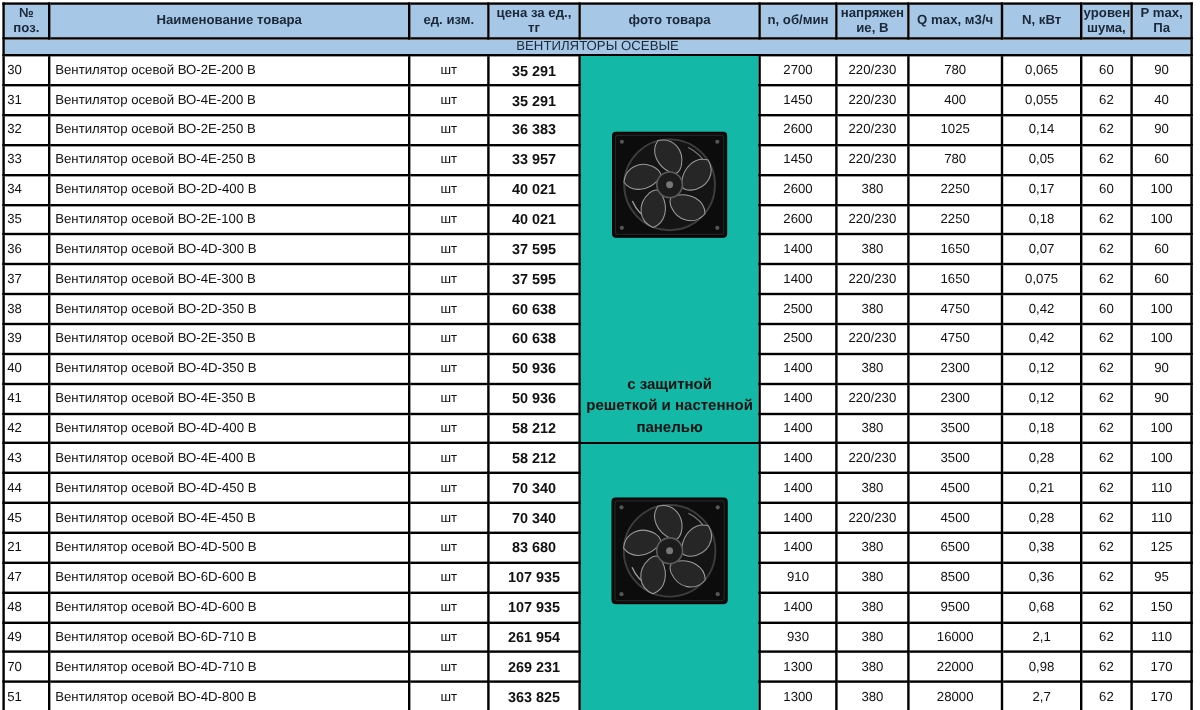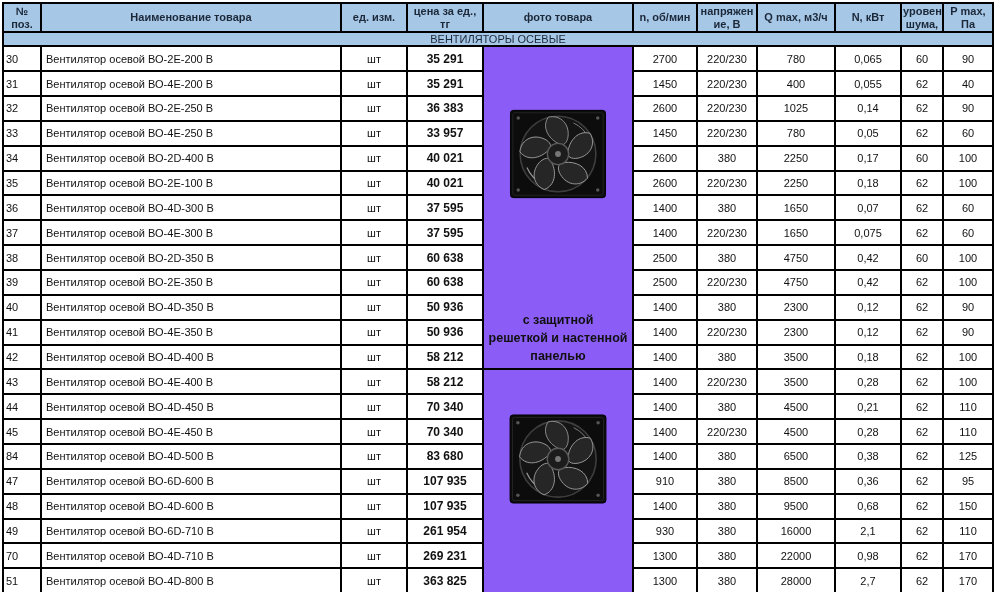--- a/index.html
+++ b/index.html
@@ -28,21 +28,21 @@
     font-size:11px;font-weight:normal;text-align:center;vertical-align:middle;
     height:14px;padding:0;line-height:1;
   }
   tbody tr.data-row{height:24.86px;}
   td{font-size:11px;vertical-align:middle;padding:0 2px;}
   td.c-pos{margin-left:12px;}
   td.c-name{text-align:left;padding-left:4px;margin-left:40px;}
   td.c-unit{text-align:center;}
   td.c-price{text-align:center;font-weight:bold;font-size:12px;border-radius:11px;}
   td.c-num{text-align:center;}
-  td.photo-cell{position:relative;padding:5px;background:#8b5cf6;}
+  td.photo-cell{position:relative;padding:5px;background:#14b8a6;}
   td.photo-cell .fan{
     position:absolute;left:50%;transform:translateX(-50%);
     display:block;
   }
   td.photo-cell .fan.fan-a{top:62px;}
   td.photo-cell .fan.fan-b{top:44px;}
   .photo-note{
     position:absolute;left:0;right:0;bottom:3px;
     text-align:center;font-weight:bold;font-size:12.5px;line-height:18px;
     white-space:pre-line;color:#111;
@@ -339,21 +339,21 @@
           <td class="c-unit">шт</td>
           <td class="c-price">70 340</td>
           <td class="c-num">1400</td>
           <td class="c-num">220/230</td>
           <td class="c-num">4500</td>
           <td class="c-num">0,28</td>
           <td class="c-num">62</td>
           <td class="c-num">110</td>
         </tr>
         <tr class="data-row">
-          <td class="c-pos">84</td>
+          <td class="c-pos">21</td>
           <td class="c-name">Вентилятор осевой ВО-4D-500 В</td>
           <td class="c-unit">шт</td>
           <td class="c-price">83 680</td>
           <td class="c-num">1400</td>
           <td class="c-num">380</td>
           <td class="c-num">6500</td>
           <td class="c-num">0,38</td>
           <td class="c-num">62</td>
           <td class="c-num">125</td>
         </tr>

